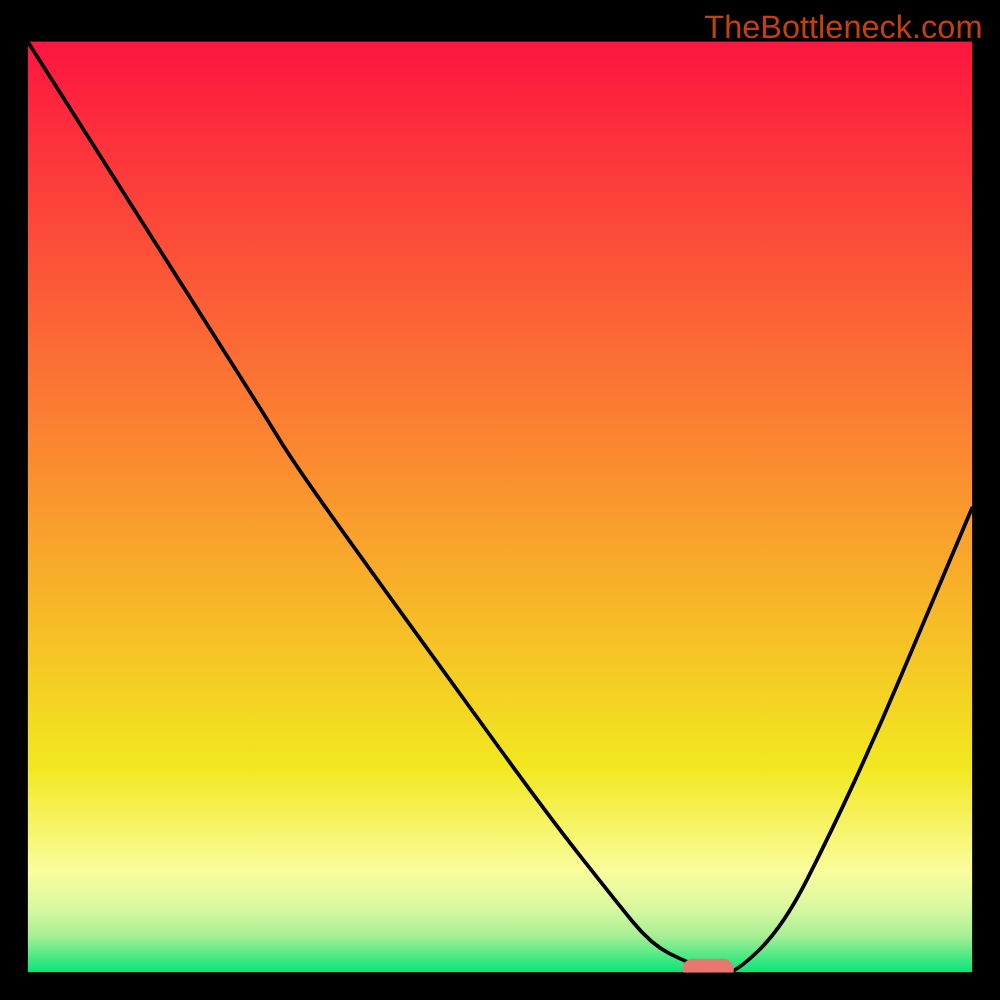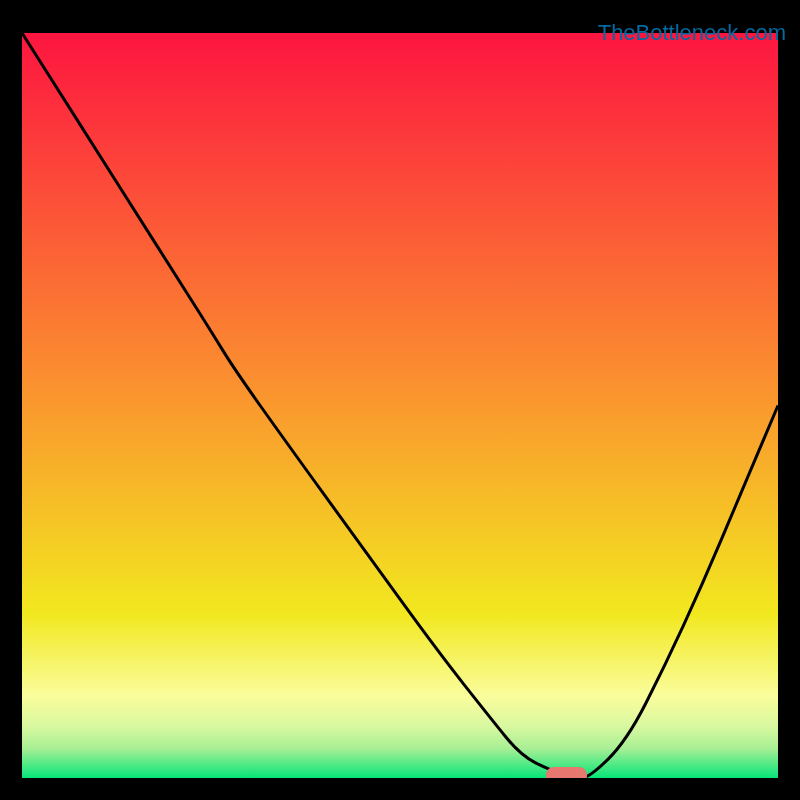--- a/index.html
+++ b/index.html
@@ -6,25 +6,25 @@
     margin: 0;
     padding: 0;
     width: 800px;
     height: 800px;
     background: #000;
     position: relative;
     overflow: hidden;
   }
   .watermark {
     position: absolute;
-    top: 20px;
+    top: 6px;
     right: 14px;
-    color: #0369a1;
+    color: #c2410c;
     font-family: Arial, Helvetica, sans-serif;
-    font-size: 22px;
+    font-size: 26px;
     z-index: 5;
   }
   .plot-frame {
     position: absolute;
     left: 22px;
     top: 33px;
     width: 756px;
     height: 745px;
     background: #000;
     overflow: hidden;

